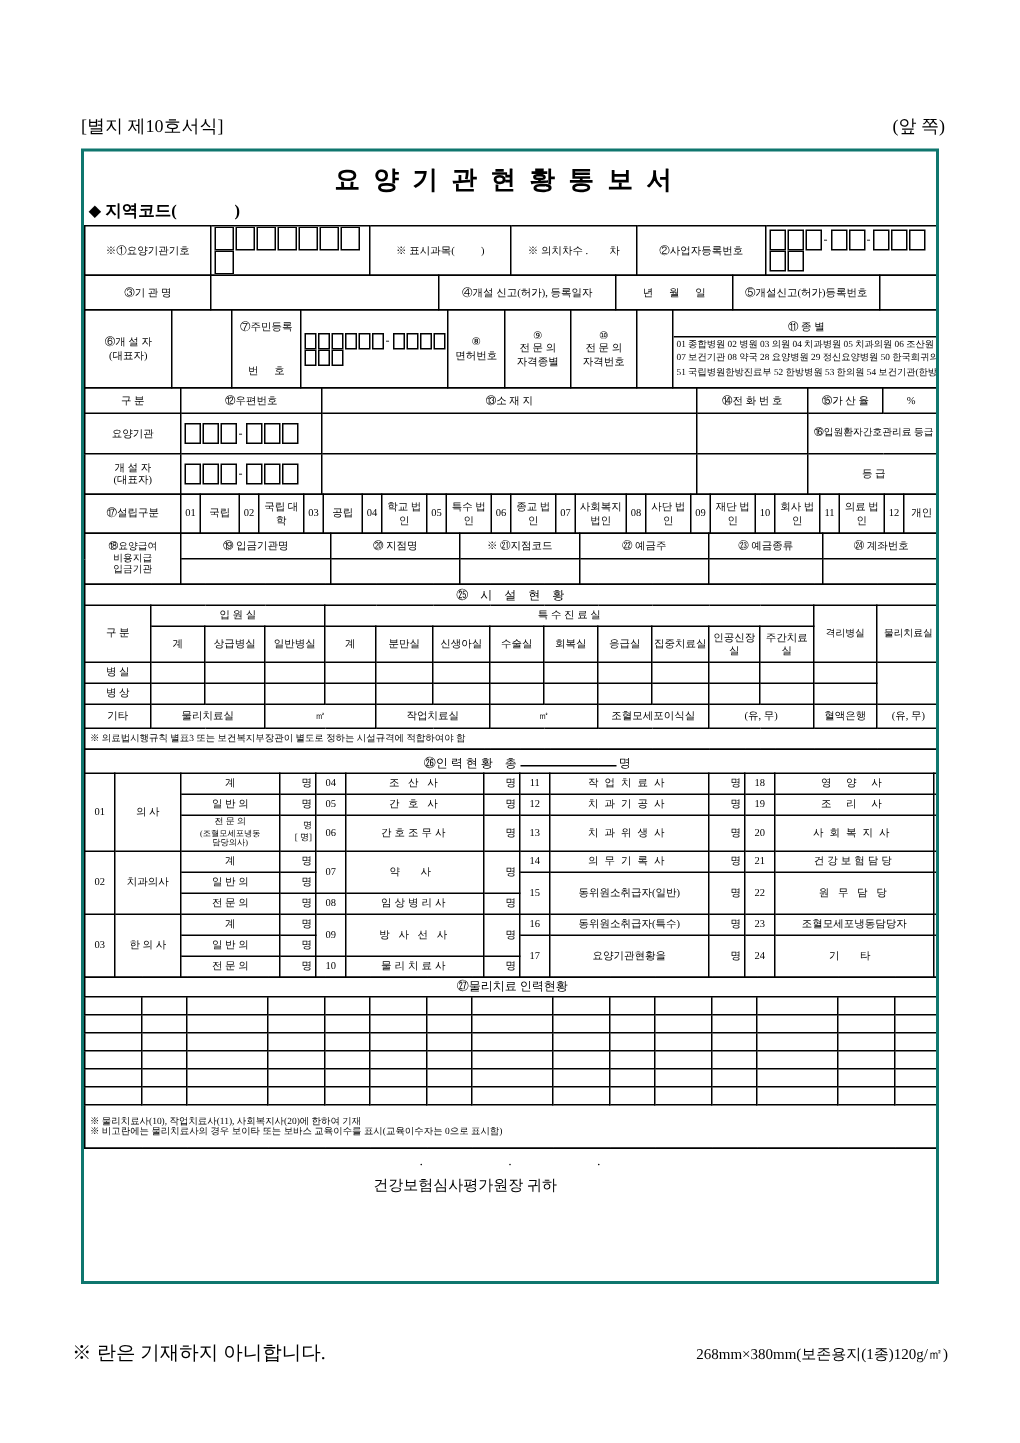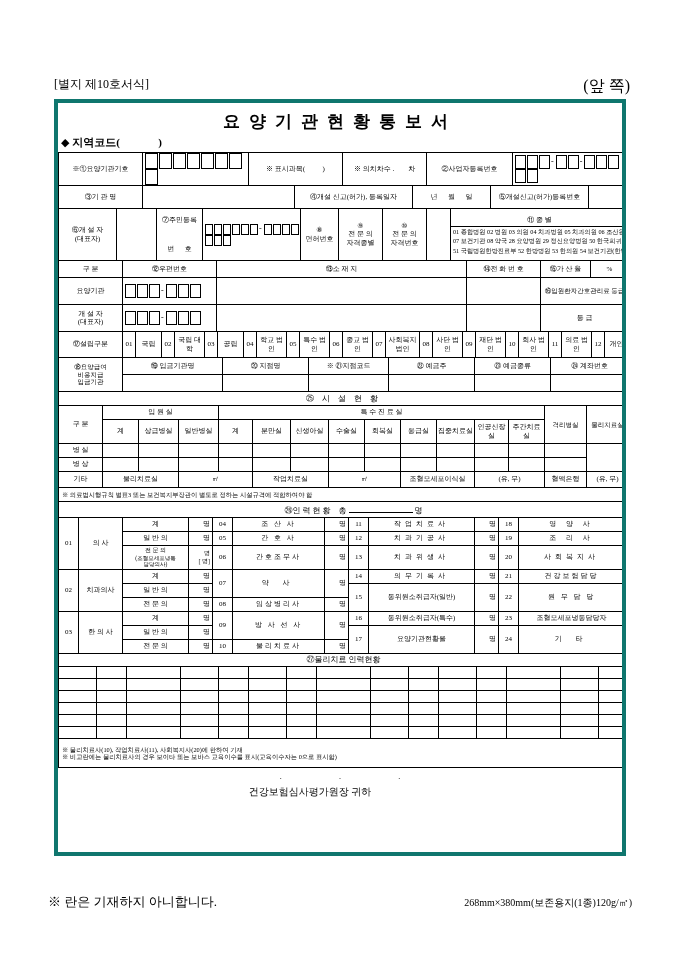--- a/index.html
+++ b/index.html
@@ -1,21 +1,21 @@
 <!DOCTYPE html>
 <html><head>
 <meta charset="utf-8">
 <style>
   html,body{margin:0;padding:0;background:#fff;}
   body{width:680px;height:962px;position:relative;color:#000;
        font-family:"Liberation Serif","DejaVu Serif",serif;}
   .abs{position:absolute;}
   .hdr-left{left:54px;top:76px;font-size:12px;}
-  .hdr-right{right:50px;top:76px;font-size:16px;}
-  .formbox{left:54px;top:99px;width:572px;height:757px;border:4px solid #0f766e;
+  .hdr-right{right:50px;top:76px;font-size:12px;}
+  .formbox{left:54px;top:99px;width:572px;height:757px;border:2px solid #0f766e;
            box-sizing:border-box;background:#fff;overflow:hidden;}
   .title{text-align:center;font-weight:bold;font-size:17px;letter-spacing:9px;margin-top:7px;}
   .region{font-size:11px;font-weight:bold;margin:2px 0 3px 3px;white-space:pre;}
   table{border-collapse:collapse;table-layout:fixed;width:100%;margin-top:-1px;}
   td{border:1px solid #000;font-size:7px;text-align:center;vertical-align:middle;
      padding:0 1px;overflow:hidden;line-height:1.18;}
   .pre{white-space:pre;margin-top:20px;}
   .left{text-align:left;}
   .tiny{font-size:6px;}
   .t65{font-size:6.5px;}

